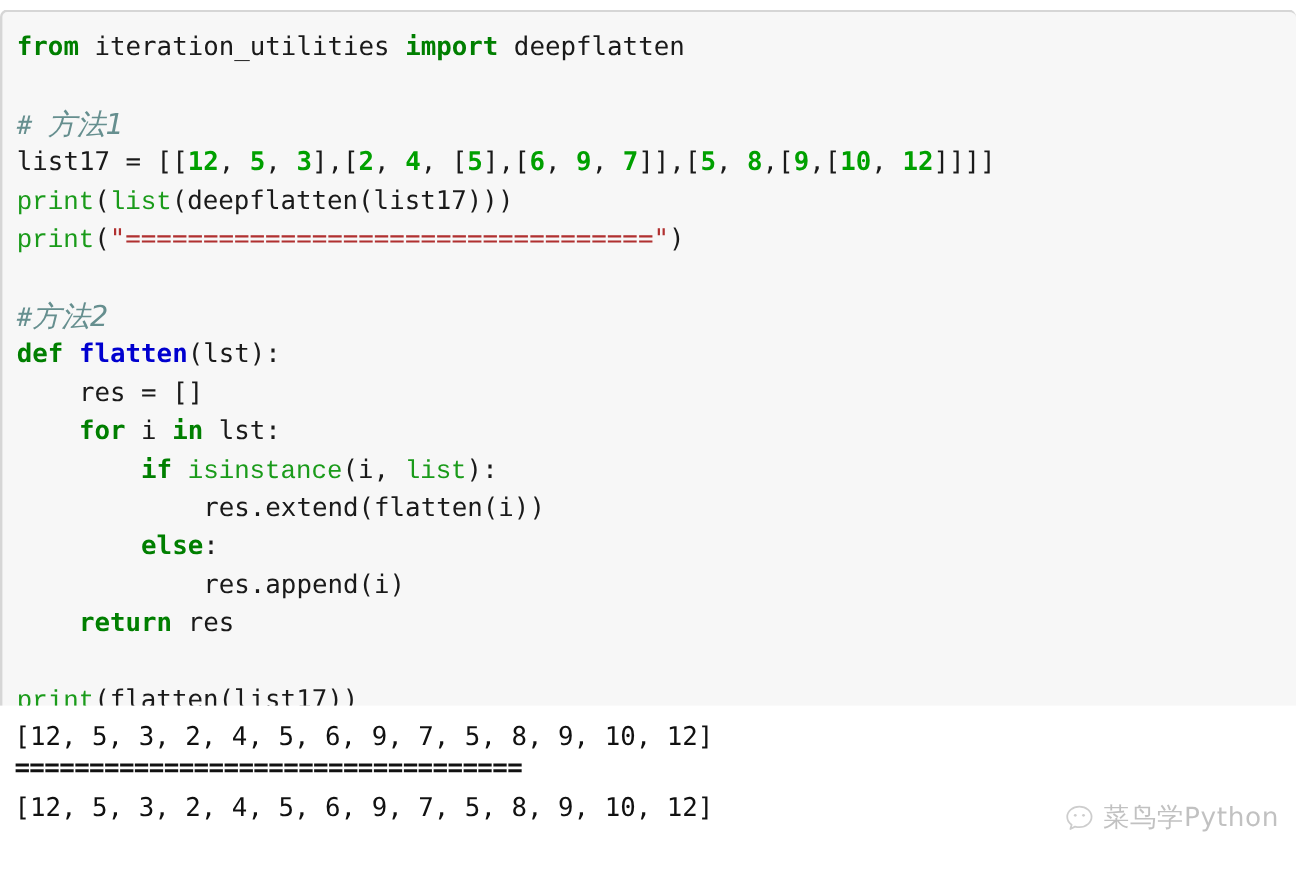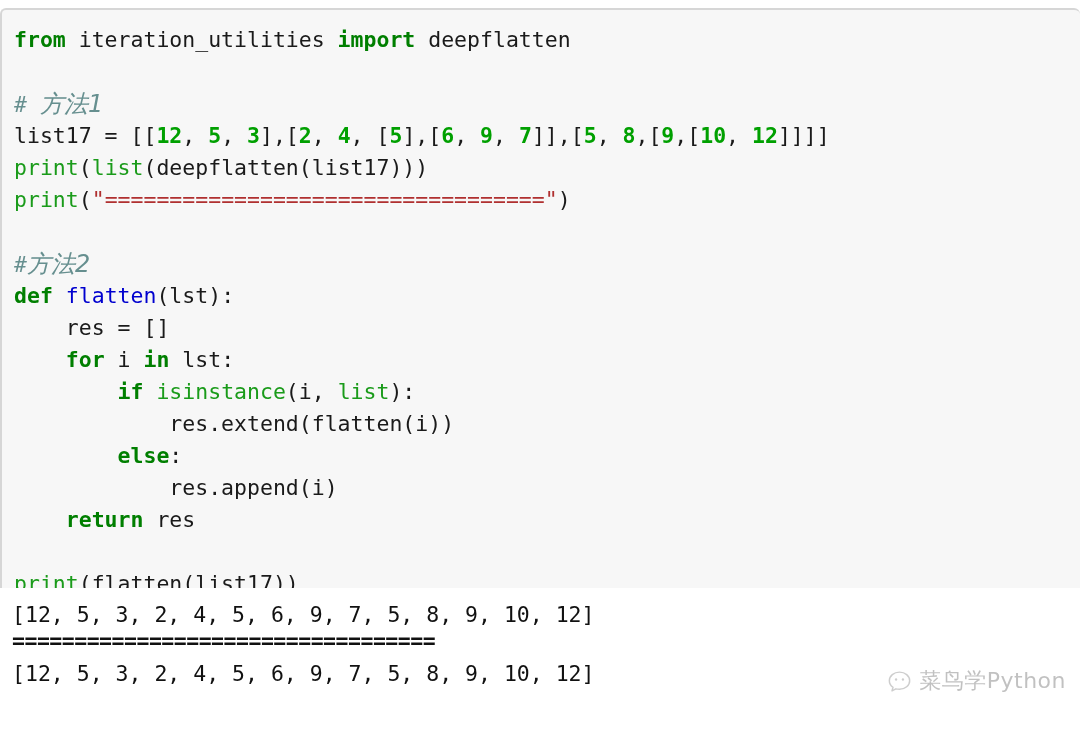--- a/index.html
+++ b/index.html
@@ -48,22 +48,22 @@
   }
 
   .line {
     white-space: pre;
     height: 32px;
   }
   .line.blank { height: 32px; }
 
   
   .kw       { color: #007f00; font-weight: bold; }   
-  .builtin  { color: #1a9b1a; }                      
-  .fname    { color: #0000cf; font-weight: normal; }   
+  .builtin  { color: #1a9b1a; font-family: Liberation Mono, monospace; }                      
+  .fname    { color: #0000cf; font-weight: bold; }   
   .num      { color: #00a000; font-weight: bold; }   
   .str      { color: #b03030; }                      
   .com      { color: #668f8f; font-style: italic; }  
   .plain    { color: #1a1a1a; }
 
   .com-cjk {
     font-family: "DejaVu Sans", sans-serif;
     font-style: italic;
     font-size: 24px;
   }

